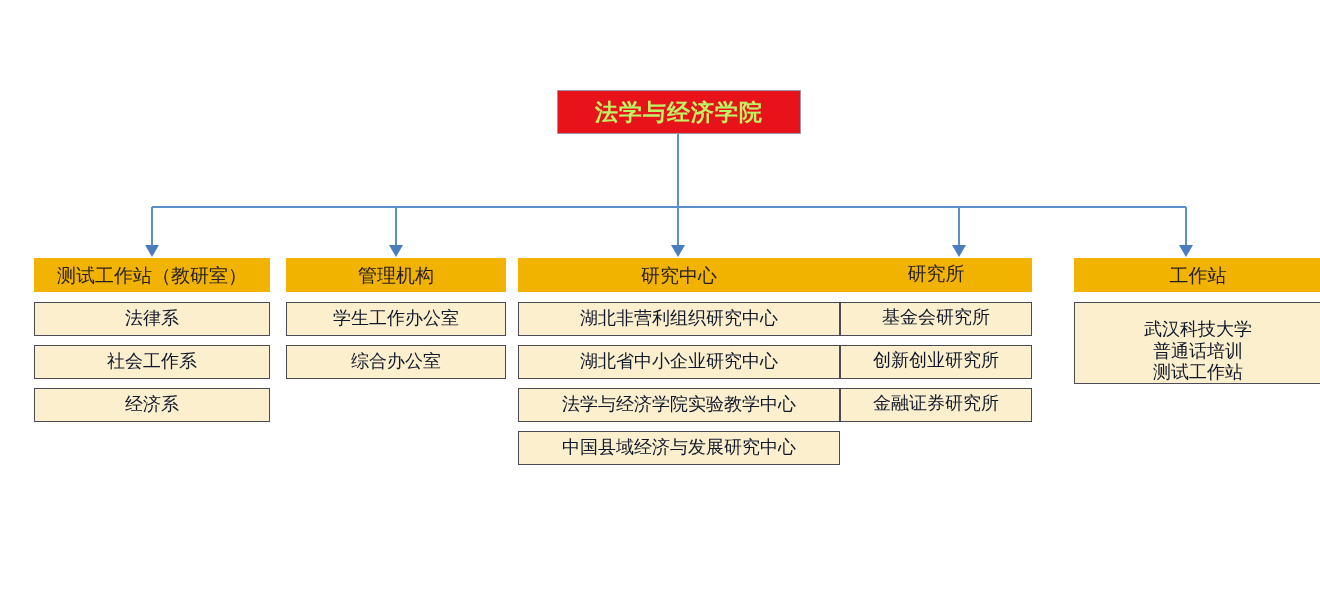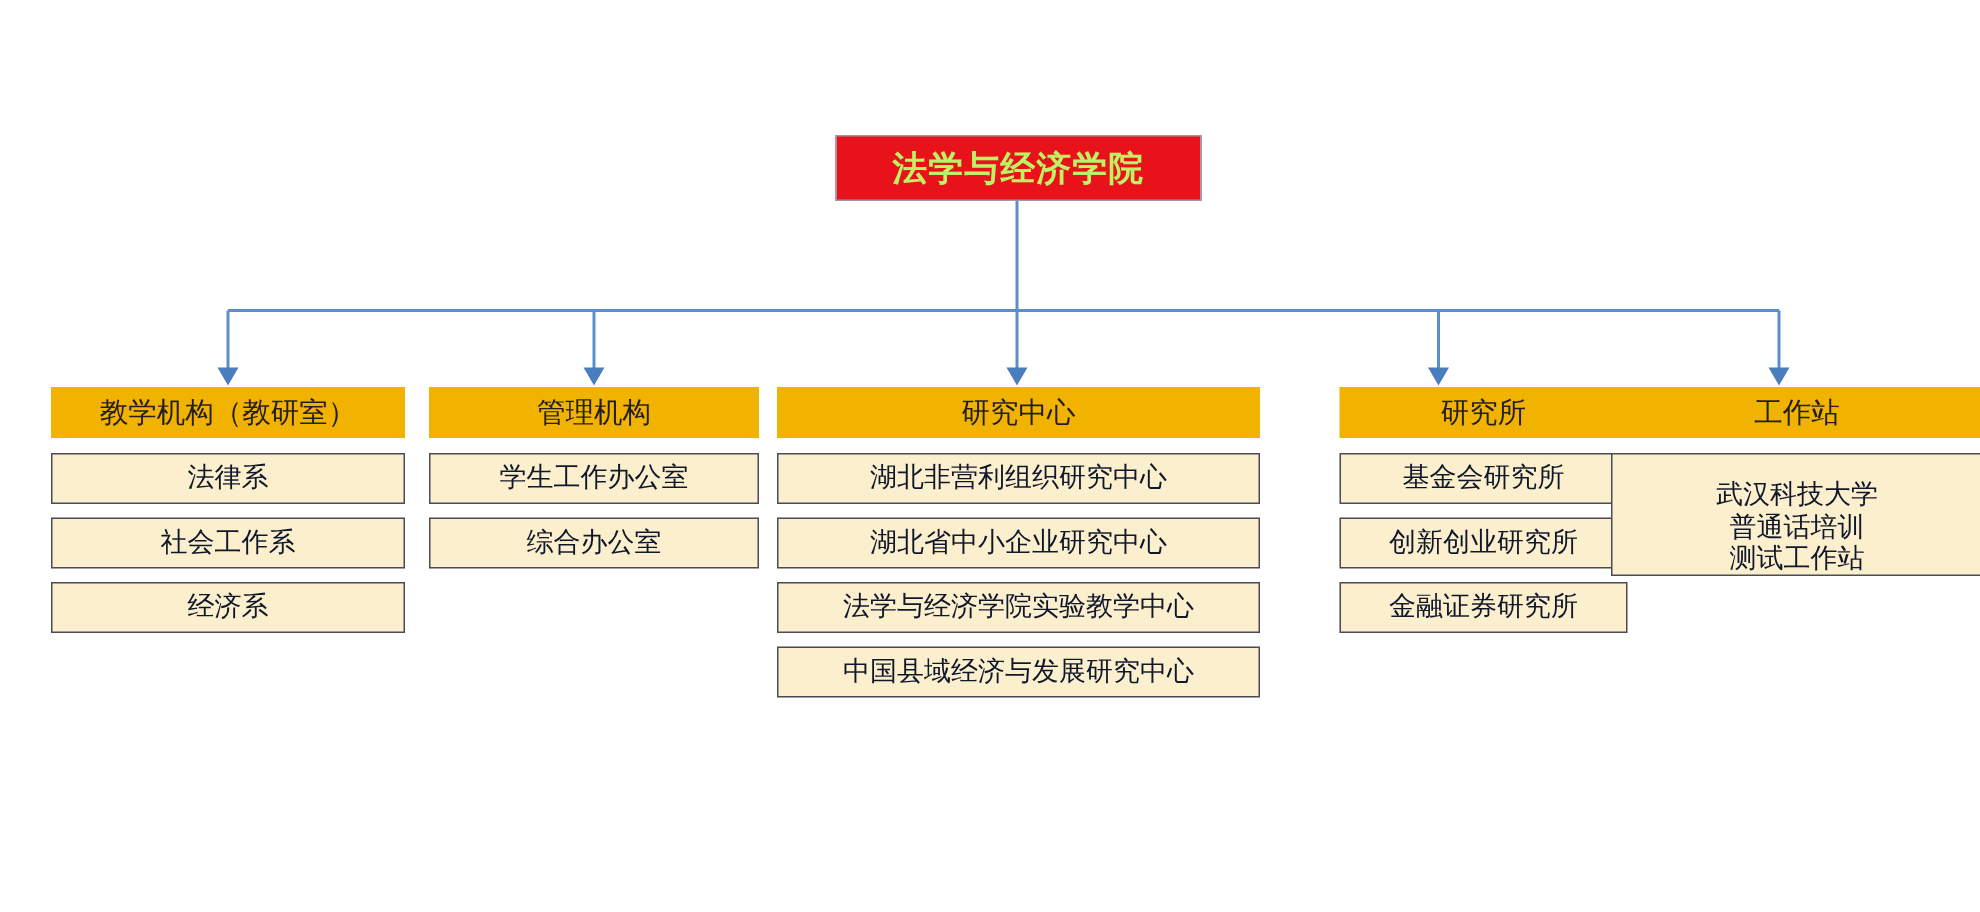--- a/index.html
+++ b/index.html
@@ -93,21 +93,21 @@
   }
   .item-box.tall {
     height: 82px;
     align-items: flex-end;
   }
 
   
   #col-0 { left: 34px;   width: 236px; }
   #col-1 { left: 286px;  width: 220px; }
   #col-2 { left: 518px;  width: 322px; }
-  #col-3 { left: 893px;  width: 192px; }
+  #col-3 { left: 840px;  width: 192px; font-family: Liberation Mono, monospace; }
   #col-4 { left: 1074px; width: 248px; }
 </style>
 </head>
 <body>
 
 <div id="chart-root">
 
   <svg id="connector-layer" viewBox="0 0 1320 608" width="1320" height="608" aria-hidden="true">
     <g stroke="#5B8FC9" stroke-width="2" fill="none">
 
@@ -129,21 +129,21 @@
       <polygon points="1179,245 1193,245 1186,257"></polygon>
     </g>
   </svg>
 
   <div class="root-node">
     <span class="root-node-label">法学与经济学院</span>
   </div>
 
   <div class="column" id="col-0">
     <div class="col-header">
-      <span class="col-header-label">教学机构（教研室）</span>
+      <span class="col-header-label">测试工作站（教研室）</span>
     </div>
     <div class="item-box">
       <span class="item-label">法律系</span>
     </div>
     <div class="item-box">
       <span class="item-label">社会工作系</span>
     </div>
     <div class="item-box">
       <span class="item-label">经济系</span>
     </div>

